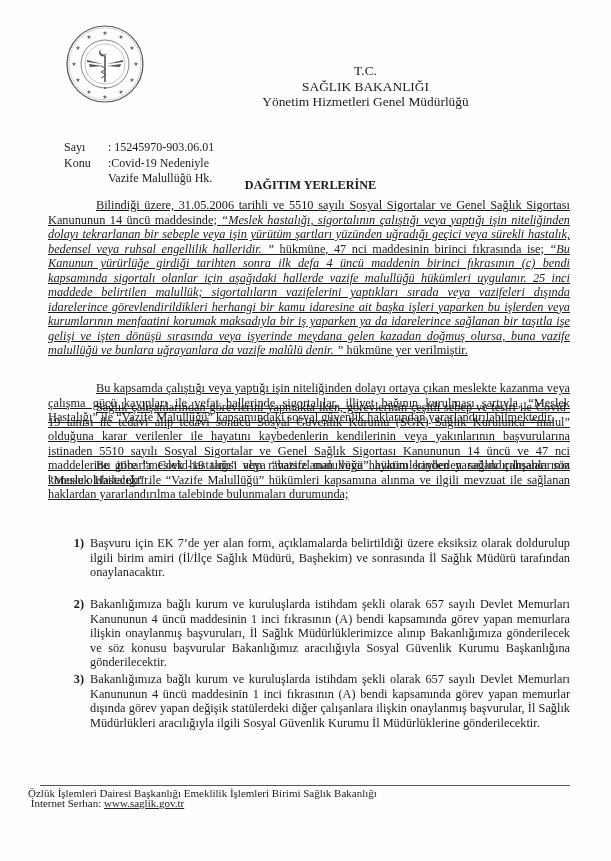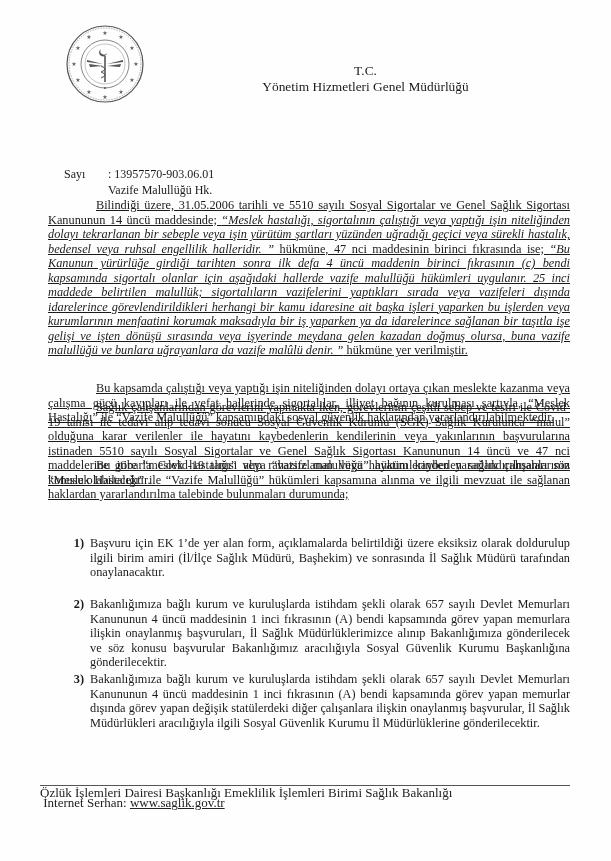--- a/index.html
+++ b/index.html
@@ -9,21 +9,21 @@
       font-family: "Liberation Serif", "DejaVu Serif", serif;
       color: #1a1a1a;
     }
     .page { position: absolute; left: 0; top: 0; width: 611px; height: 861px; background: #fefefe; }
 
     .logo { position: absolute; left: 65px; top: 22px; width: 80px; height: 84px; }
 
     .header { position: absolute; left: 0; top: 63px; width: 611px; text-align: center; font-size: 13.4px; line-height: 15.5px; }
     .header div { margin-left: 120px; }
 
-    .meta { position: absolute; left: 64px; top: 140px; font-size: 12px; line-height: 15.5px; margin-top: 27px; }
+    .meta { position: absolute; left: 64px; top: 140px; font-size: 12px; line-height: 15.5px; }
     .meta-row { display: flex; }
     .meta-label { width: 44px; }
     .meta-value { }
     .meta-indent { padding-left: 44px; }
 
     .dist-title { position: absolute; left: 0; top: 178px; width: 611px; text-align: center; font-weight: bold; font-size: 12.2px; padding-left: 10px; }
 
     .body-text {
       position: absolute; left: 48px; width: 522px;
       font-size: 12.3px; line-height: 14.5px; text-align: justify; text-decoration: underline;
@@ -37,21 +37,21 @@
 
     .list { position: absolute; left: 48px; width: 522px; font-size: 12.3px; line-height: 14.5px; }
     .list-item { position: absolute; left: 0; width: 522px; display: flex; }
     .list-num { width: 32px; font-weight: bold; text-align: right; padding-right: 6px; flex: 0 0 42px; }
     .list-text { flex: 1; text-align: justify; }
     .li1 { top: 536px; }
     .li2 { top: 597px; }
     .li3 { top: 672px; }
 
     .footer-rule { position: absolute; left: 40px; top: 785px; width: 530px; height: 1px; background: #555; }
-    .footer-left { position: absolute; left: 40px; top: 788px; font-size: 13px; line-height: 10.3px; color: #222; font-family: "Liberation Serif", serif; }
+    .footer-left { position: absolute; left: 28px; top: 788px; font-size: 11px; line-height: 10.3px; color: #222; font-family: "Liberation Serif", serif; }
     .footer-left a { color: #222; text-decoration: underline; }
     .footer-right { position: absolute; left: 395px; top: 788px; width: 150px; font-size: 7.6px; line-height: 10.3px; color: #222; text-align: center; }
   </style>
 </head>
 <body>
 
 <div class="page">
 
   <div class="logo">
     <svg width="80" height="84" viewBox="0 0 80 84">
@@ -76,31 +76,37 @@
       <path d="M36 27 a4 4 0 1 0 6 4 a3 3 0 1 1 -6 -4z" fill="#555"></path>
       <path d="M22 38 L38 42 L22 40 Z M24 42 L38 44 L25 45 Z M58 38 L42 42 L58 40 Z M56 42 L42 44 L55 45 Z" fill="#555"></path>
       <line x1="40" y1="34" x2="40" y2="60" stroke="#555" stroke-width="1.6"></line>
       <path d="M36 44 q8 3 0 6 q8 3 0 6" fill="none" stroke="#555" stroke-width="1"></path>
       <circle cx="40" cy="66" r="1" fill="#555"></circle>
     </svg>
   </div>
 
   <div class="header">
     <div>T.C.</div>
+    <div>SAĞLIK BAKANLIĞI</div>
     <div>Yönetim Hizmetleri Genel Müdürlüğü</div>
   </div>
 
   <div class="meta">
     <div class="meta-row">
       <span class="meta-label">Sayı</span>
-      <span class="meta-value">: 13957570-903.06.01</span>
+      <span class="meta-value">: 15245970-903.06.01</span>
+    </div>
+    <div class="meta-row">
+      <span class="meta-label">Konu</span>
+      <span class="meta-value">:Covid-19 Nedeniyle</span>
     </div>
     <div class="meta-indent">Vazife Malullüğü Hk.</div>
   </div>
 
+  <div class="dist-title">DAĞITIM YERLERİNE</div>
 
   <div class="body-text p1">
     <p>
       <span>Bilindiği üzere, 31.05.2006 tarihli ve 5510 sayılı Sosyal Sigortalar ve Genel Sağlık Sigortası Kanununun 14 üncü maddesinde; </span><em>“Meslek hastalığı, sigortalının çalıştığı veya yaptığı işin niteliğinden dolayı tekrarlanan bir sebeple veya işin yürütüm şartları yüzünden uğradığı geçici veya sürekli hastalık, bedensel veya ruhsal engellilik halleridir. ”</em><span> hükmüne, 47 nci maddesinin birinci fıkrasında ise; </span><em>“Bu Kanunun yürürlüğe girdiği tarihten sonra ilk defa 4 üncü maddenin birinci fıkrasının (c) bendi kapsamında sigortalı olanlar için aşağıdaki hallerde vazife malullüğü hükümleri uygulanır. 25 inci maddede belirtilen malullük; sigortalıların vazifelerini yaptıkları sırada veya vazifeleri dışında idarelerince görevlendirildikleri herhangi bir kamu idaresine ait başka işleri yaparken bu işlerden veya kurumlarının menfaatini korumak maksadıyla bir iş yaparken ya da idarelerince sağlanan bir taşıtla işe gelişi ve işten dönüşü sırasında veya işyerinde meydana gelen kazadan doğmuş olursa, buna vazife malullüğü ve bunlara uğrayanlara da vazife malûlü denir. ”</em><span> hükmüne yer verilmiştir.</span>
     </p>
   </div>
 
   <div class="body-text p2">
     <p>Bu kapsamda çalıştığı veya yaptığı işin niteliğinden dolayı ortaya çıkan meslekte kazanma veya çalışma gücü kayıpları ile vefat hallerinde sigortalılar, illiyet bağının kurulması şartıyla, “Meslek Hastalığı” ile “Vazife Malullüğü” kapsamındaki sosyal güvenlik haklarından yararlandırılabilmektedir.</p>
   </div>
@@ -109,21 +115,21 @@
     <p>Sağlık çalışanlarından görevlerini yapmakta iken, görevlerinin çeşitli sebep ve tesiri ile Covid-19 tanısı ile tedavi alıp tedavi sonucu Sosyal Güvenlik Kurumu (SGK) Sağlık Kurulunca “malul” olduğuna karar verilenler ile hayatını kaybedenlerin kendilerinin veya yakınlarının başvurularına istinaden 5510 sayılı Sosyal Sigortalar ve Genel Sağlık Sigortası Kanununun 14 üncü ve 47 nci maddelerine göre “meslek hastalığı” veya “vazife malullüğü” hükümlerinden yararlandırılmaları söz konusu olabilecektir.</p>
   </div>
 
   <div class="body-text p4">
     <p>Bu itibarla Covid-19 tanısı alıp rahatsızlanan veya hayatını kaybeden sağlık çalışanlarının “Meslek Hastalığı” ile “Vazife Malullüğü” hükümleri kapsamına alınma ve ilgili mevzuat ile sağlanan haklardan yararlandırılma talebinde bulunmaları durumunda;</p>
   </div>
 
   <div class="list">
     <div class="list-item li1">
       <span class="list-num">1)</span>
-      <span class="list-text">Başvuru için EK 1’de yer alan form, açıklamalarda belirtildiği üzere eksiksiz olarak doldurulup ilgili birim amiri (İl/İlçe Sağlık Müdürü, Başhekim) ve sonrasında İl Sağlık Müdürü tarafından onaylanacaktır.</span>
+      <span class="list-text">Başvuru için EK 7’de yer alan form, açıklamalarda belirtildiği üzere eksiksiz olarak doldurulup ilgili birim amiri (İl/İlçe Sağlık Müdürü, Başhekim) ve sonrasında İl Sağlık Müdürü tarafından onaylanacaktır.</span>
     </div>
     <div class="list-item li2">
       <span class="list-num">2)</span>
       <span class="list-text">Bakanlığımıza bağlı kurum ve kuruluşlarda istihdam şekli olarak 657 sayılı Devlet Memurları Kanununun 4 üncü maddesinin 1 inci fıkrasının (A) bendi kapsamında görev yapan memurlara ilişkin onaylanmış başvuruları, İl Sağlık Müdürlüklerimizce alınıp Bakanlığımıza gönderilecek ve söz konusu başvurular Bakanlığımız aracılığıyla Sosyal Güvenlik Kurumu Başkanlığına gönderilecektir.</span>
     </div>
     <div class="list-item li3">
       <span class="list-num">3)</span>
       <span class="list-text">Bakanlığımıza bağlı kurum ve kuruluşlarda istihdam şekli olarak 657 sayılı Devlet Memurları Kanununun 4 üncü maddesinin 1 inci fıkrasının (A) bendi kapsamında görev yapan memurlar dışında görev yapan değişik statülerdeki diğer çalışanlara ilişkin onaylanmış başvurular, İl Sağlık Müdürlükleri aracılığıyla ilgili Sosyal Güvenlik Kurumu İl Müdürlüklerine gönderilecektir.</span>
     </div>
   </div>

